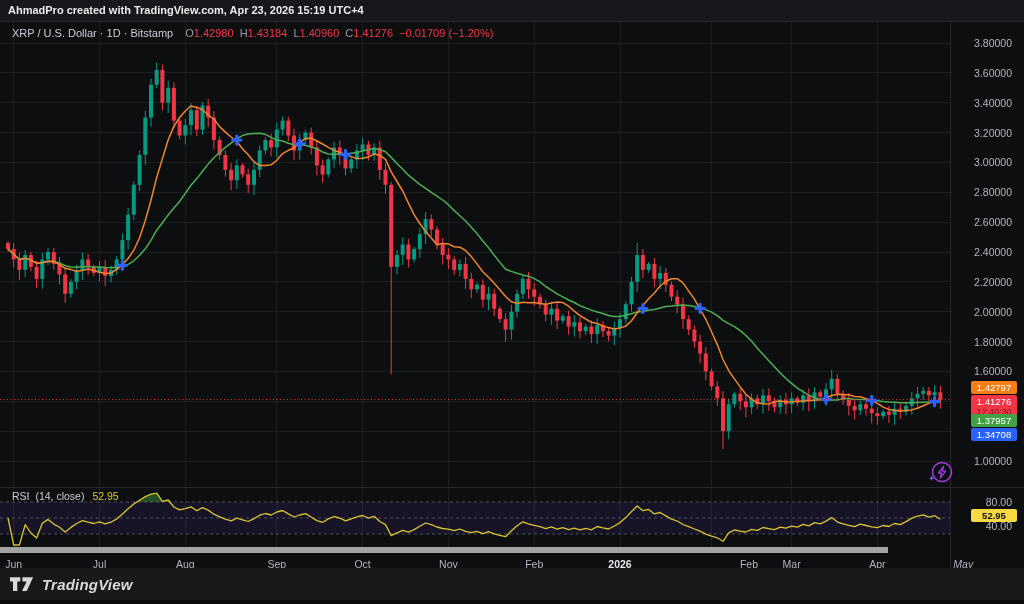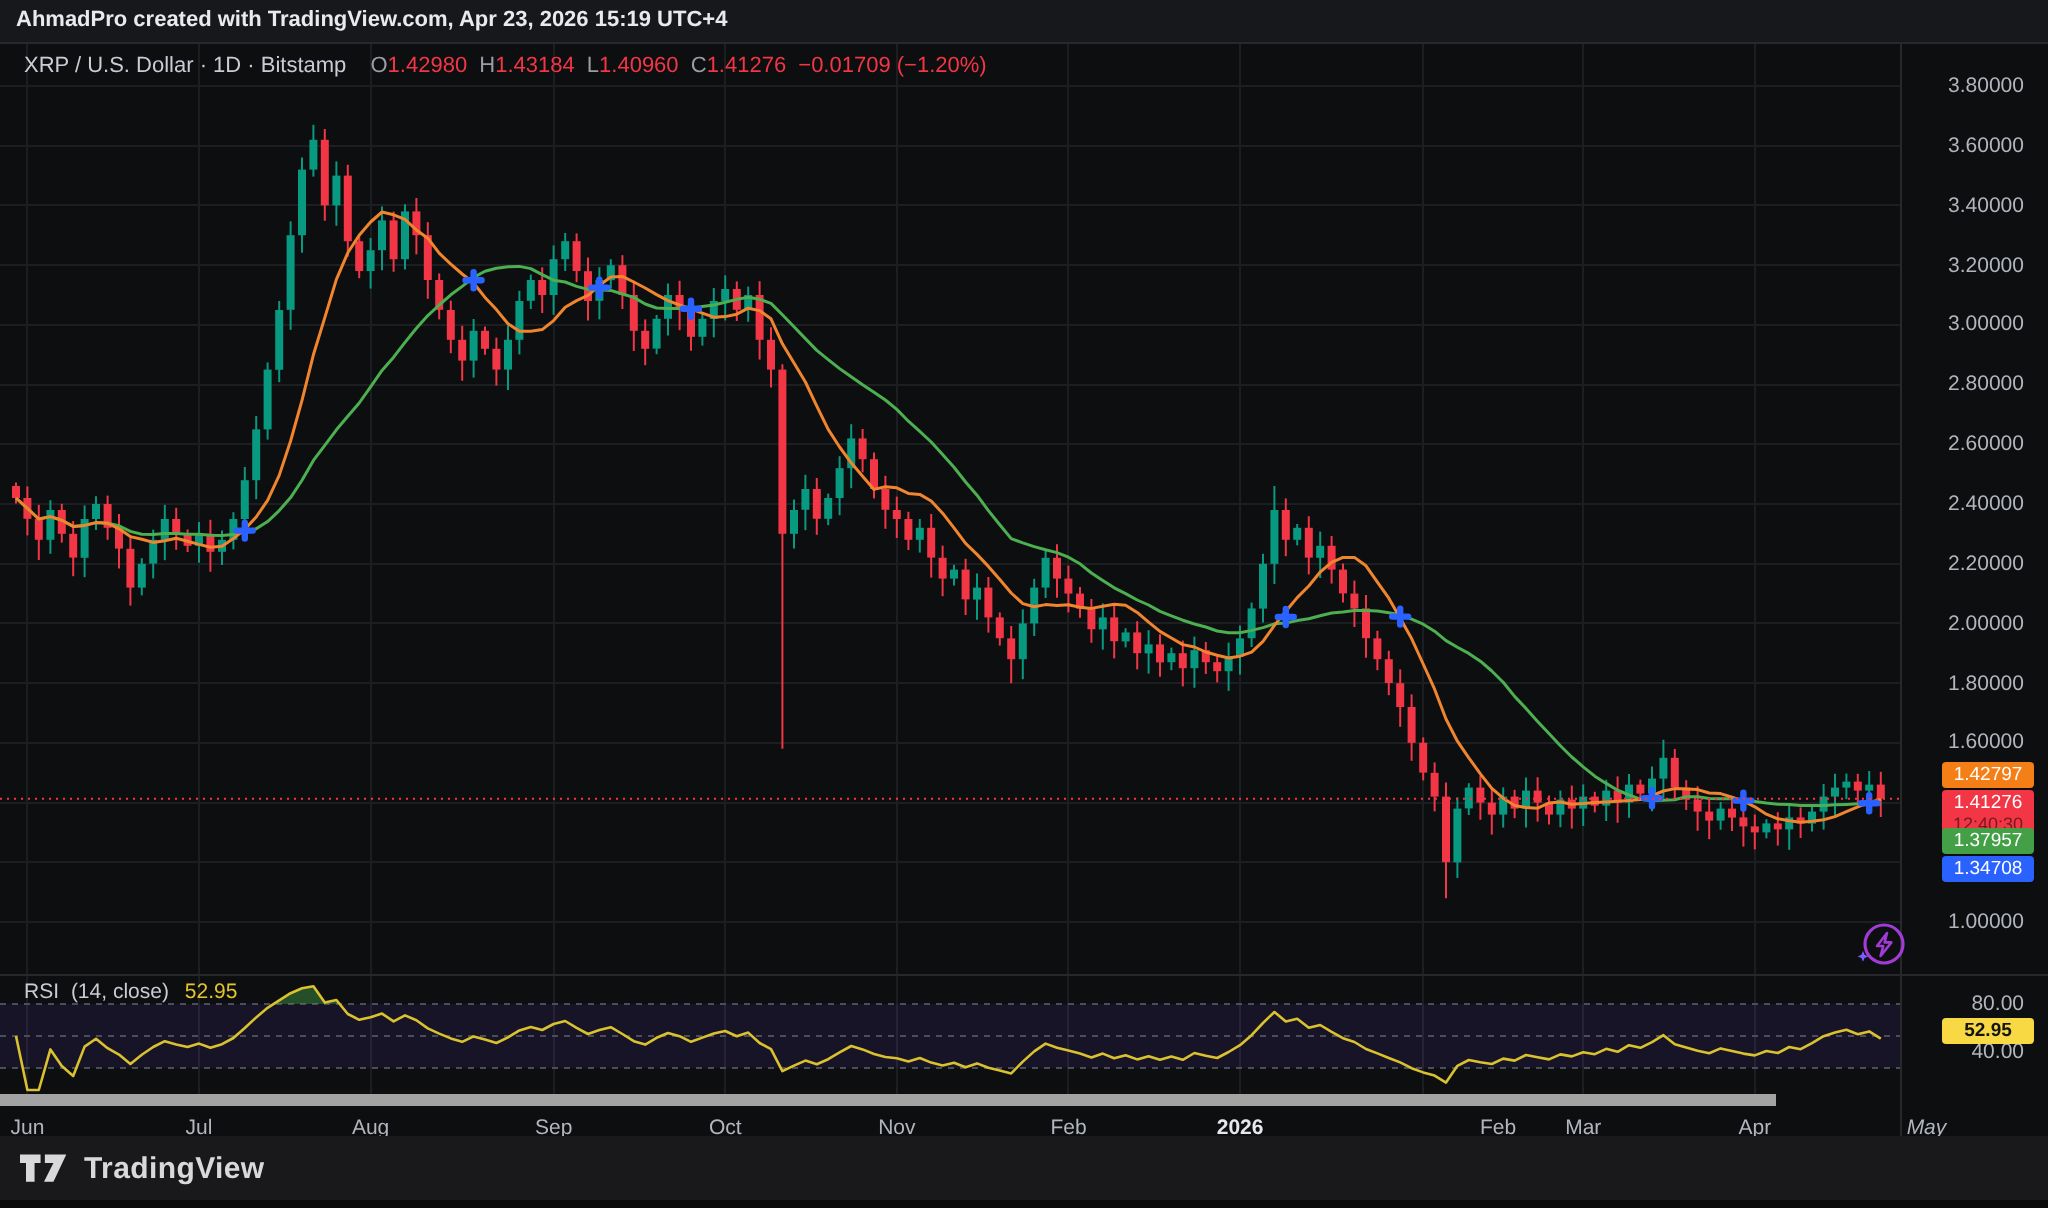--- a/index.html
+++ b/index.html
@@ -32,21 +32,21 @@
   }
   .plabel.two{height:24px;line-height:11px;padding-top:1px;box-sizing:border-box;}
   .plabel .cd{color:rgba(20,0,0,0.55);font-size:9px;}
   .plabel.yellow{color:#141414;font-weight:bold;}
   .taxis{position:absolute;left:0;top:547px;width:888px;height:21px;z-index:2;border-top:6px solid #a3a3a3;box-sizing:border-box;}
   .mtick{position:absolute;top:5px;transform:translateX(-50%);font-size:10.5px;color:#b2b5be;}
   .mtick.year{color:#e6e7eb;font-weight:bold;}
   .footer{
     position:absolute;left:0;top:568px;width:1024px;height:36px;z-index:6;
     background:#19191b;border-bottom:4px solid #0a0a0b;box-sizing:border-box;
-    display:flex;align-items:center;padding-left:10px;
+    display:flex;align-items:center;padding-left:10px;font-style:italic;
   }
   .brand{color:#d9d9db;font-size:15px;font-weight:bold;margin-left:8px;letter-spacing:.2px;}
   .boost{position:absolute;left:925px;top:459px;width:30px;height:28px;z-index:4;cursor:pointer;}
 </style>
 </head>
 <body>
 
 <svg id="chart" width="1024" height="604">
     <line x1="0" x2="950" y1="461.0" y2="461.0" stroke="#1c1e22" stroke-width="1" shape-rendering="crispEdges"></line>
     <line x1="0" x2="950" y1="431.1" y2="431.1" stroke="#1c1e22" stroke-width="1" shape-rendering="crispEdges"></line>

